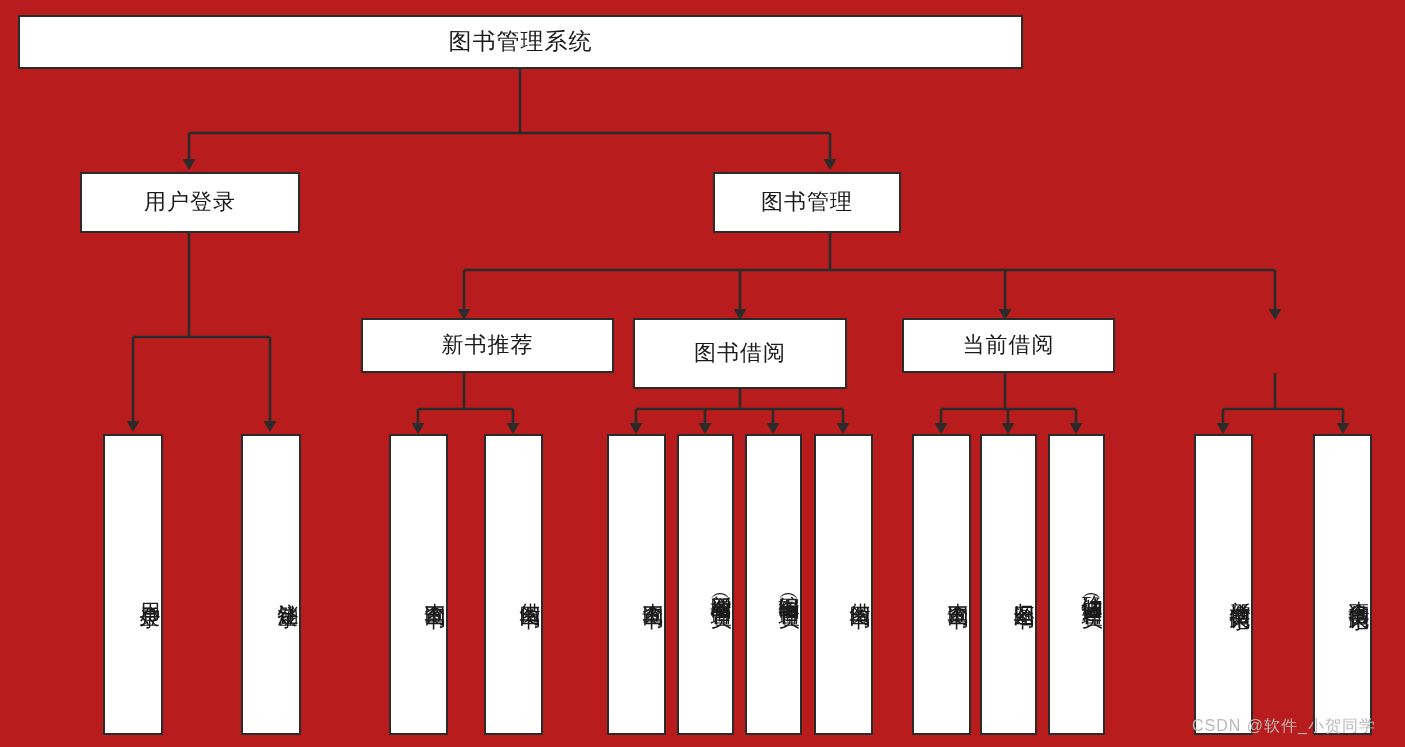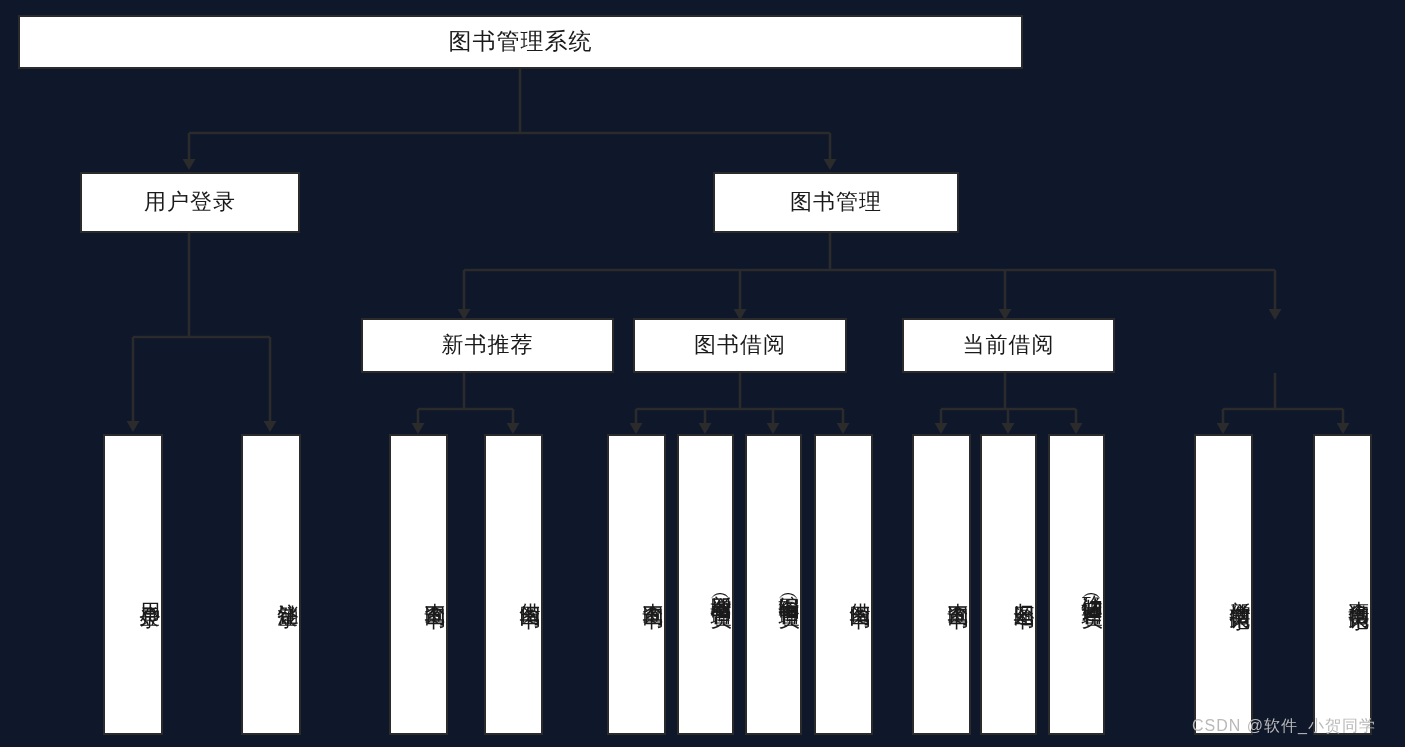--- a/index.html
+++ b/index.html
@@ -7,21 +7,21 @@
     padding: 0;
     background: #ffffff;
   }
   body {
     font-family: "DejaVu Sans", "Liberation Sans", sans-serif;
   }
   #canvas {
     position: relative;
     width: 1405px;
     height: 747px;
-    background: #0f172a;
+    background: #b91c1c;
     overflow: hidden;
   }
   svg.wires {
     position: absolute;
     left: 0;
     top: 0;
     width: 1405px;
     height: 747px;
     pointer-events: none;
   }
@@ -123,28 +123,28 @@
     </g>
   </svg>
 
   <div class="node horiz root" style="left:18px; top:15px; width:1005px; height:54px;">
     <span>图书管理系统</span>
   </div>
 
   <div class="node horiz" style="left:80px; top:172px; width:220px; height:61px;">
     <span>用户登录</span>
   </div>
-  <div class="node horiz" style="left:713px; top:172px; width:246px; height:61px;">
+  <div class="node horiz" style="left:713px; top:172px; width:188px; height:61px;">
     <span>图书管理</span>
   </div>
 
   <div class="node horiz" style="left:361px; top:318px; width:253px; height:55px;">
     <span>新书推荐</span>
   </div>
-  <div class="node horiz" style="left:633px; top:318px; width:214px; height:55px;">
+  <div class="node horiz" style="left:633px; top:318px; width:214px; height:71px;">
     <span>图书借阅</span>
   </div>
   <div class="node horiz" style="left:902px; top:318px; width:213px; height:55px;">
     <span>当前借阅</span>
   </div>
 
   <div class="node vert" style="left:103px; top:434px; width:60px; height:301px;">
     <span class="vtext">用户登录</span>
   </div>
   <div class="node vert" style="left:241px; top:434px; width:60px; height:301px;">

